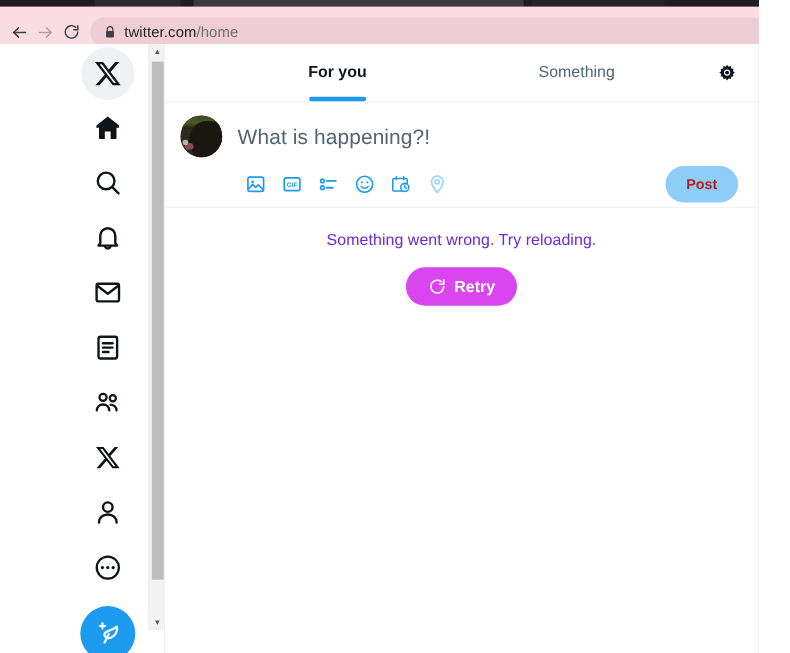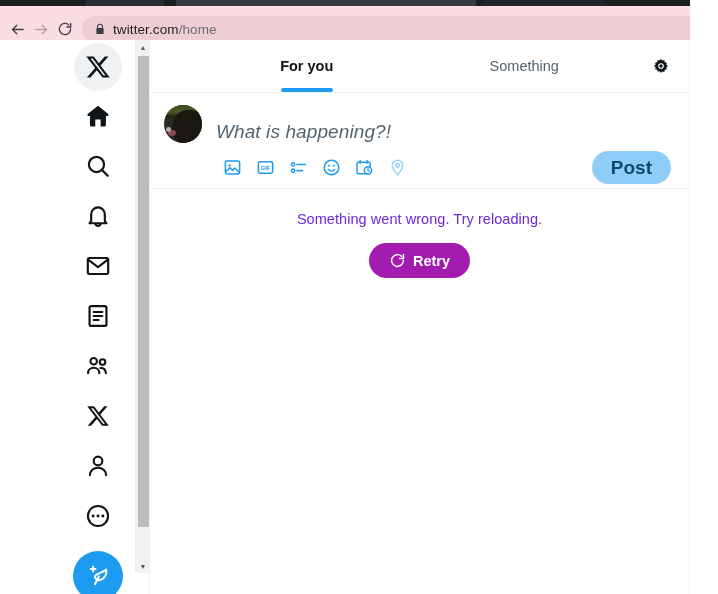--- a/index.html
+++ b/index.html
@@ -191,22 +191,21 @@
   
   .composer {
     position: relative;
     padding: 8px 14px 4px 14px;
     border-bottom: 1px solid #eff3f4;
     min-height: 92px;
     box-sizing: border-box;
   }
   .composer-top {
     display: flex;
-    align-items: flex-end;
-    font-style: italic;
+    align-items: center;
   }
   .avatar {
     width: 38px; height: 38px;
     border-radius: 50%;
     flex: 0 0 auto;
     margin-top: 4px;
     overflow: hidden;
     background: #2b2a22;
     position: relative;
   }
@@ -251,22 +250,22 @@
     display: flex;
     align-items: center;
     justify-content: center;
     color: #1d9bf0;
   }
   .cicon.dim { color: #9ad4f5; }
   .post-btn {
     margin-left: auto;
     margin-right: 4px;
     background: #8ecdf7;
-    color: #0c4a6e;
-    font-size: 19px;
+    color: #b91c1c;
+    font-size: 13px;
     font-weight: bold;
     border: none;
     border-radius: 17px;
     height: 33px;
     padding: 0 19px;
     display: flex;
     align-items: center;
     justify-content: center;
     font-family: "Liberation Sans", sans-serif;
   }
@@ -280,21 +279,21 @@
     font-size: 14.5px;
     color: #6d28d9;
     letter-spacing: .05px;
   }
   .retry-btn {
     margin-top: 16px;
     display: inline-flex;
     align-items: center;
     justify-content: center;
     gap: 7px;
-    background: #a21caf;
+    background: #d946ef;
     color: #ffffff;
     border: none;
     border-radius: 18px;
     height: 35px;
     padding: 0 20px;
     font-size: 14.5px;
     font-weight: bold;
     font-family: "Liberation Sans", sans-serif;
   }
   .retry-btn svg { display: block; }

